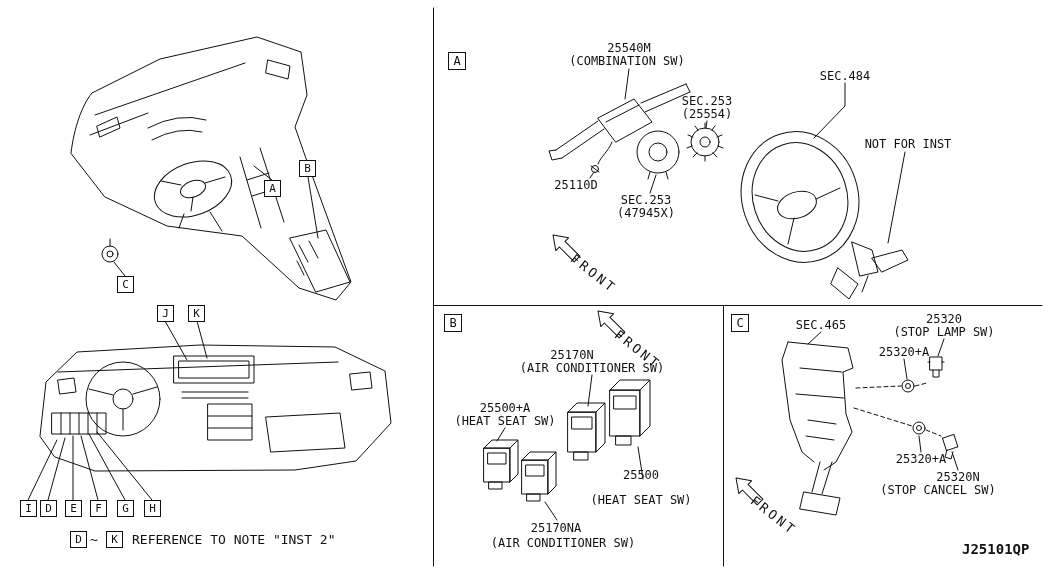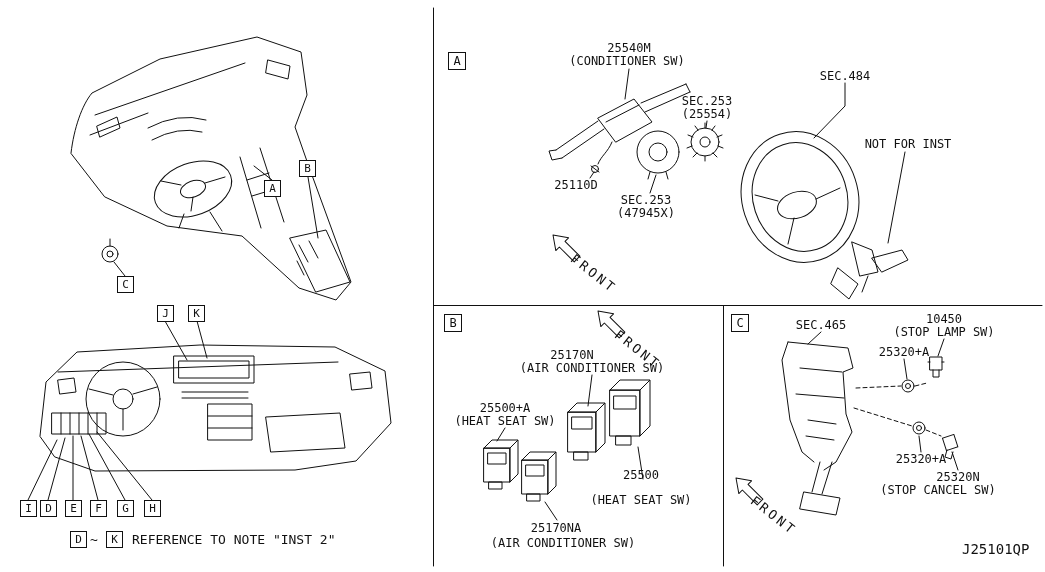--- a/index.html
+++ b/index.html
@@ -18,21 +18,21 @@
   .panel-box { width:18px; height:18px; font-size:12px; }
   .lbl {
     position:absolute; transform:translateX(-50%);
     font-size:12px; line-height:13px; white-space:nowrap; text-align:center;
   }
   .txt { position:absolute; font-size:13px; line-height:14px; white-space:nowrap; }
   .front-lbl {
     position:absolute; font-size:13px; letter-spacing:3px;
     transform-origin:0 0; transform:rotate(38deg); white-space:nowrap;
   }
-  .code { position:absolute; font-size:14px; font-weight:normal; white-space:nowrap;text-align:right; }
+  .code { position:absolute; font-size:14px; font-weight:bold; white-space:nowrap;text-align:right; }
 </style>
 </head>
 <body>
 
 <div class="stage">
 
   <svg class="art" width="1045" height="572" viewBox="0 0 1045 572">
     <g fill="none" stroke="#111" stroke-width="1" stroke-linejoin="round" stroke-linecap="round">
 
       <g>
@@ -233,42 +233,42 @@
   <div class="co" style="left:90px;top:500px">F</div>
   <div class="co" style="left:117px;top:500px">G</div>
   <div class="co" style="left:144px;top:500px">H</div>
 
   <div class="co" style="left:70px;top:531px">D</div>
   <div class="txt" style="left:90px;top:533px">~</div>
   <div class="co" style="left:106px;top:531px">K</div>
   <div class="txt" style="left:132px;top:533px">REFERENCE TO NOTE "INST 2"</div>
 
   <div class="lbl" style="left:629px;top:42px">25540M</div>
-  <div class="lbl" style="left:627px;top:55px">(CONDITIONER SW)</div>
+  <div class="lbl" style="left:627px;top:55px">(COMBINATION SW)</div>
   <div class="lbl" style="left:707px;top:95px">SEC.253</div>
   <div class="lbl" style="left:707px;top:108px">(25554)</div>
   <div class="lbl" style="left:845px;top:70px">SEC.484</div>
   <div class="lbl" style="left:908px;top:138px">NOT FOR INST</div>
   <div class="lbl" style="left:576px;top:179px">25110D</div>
   <div class="lbl" style="left:646px;top:194px">SEC.253</div>
   <div class="lbl" style="left:646px;top:207px">(47945X)</div>
   <div class="front-lbl" style="left:577px;top:251px">FRONT</div>
 
   <div class="front-lbl" style="left:621px;top:327px">FRONT</div>
   <div class="lbl" style="left:572px;top:349px">25170N</div>
   <div class="lbl" style="left:592px;top:362px">(AIR CONDITIONER SW)</div>
   <div class="lbl" style="left:505px;top:402px">25500+A</div>
   <div class="lbl" style="left:505px;top:415px">(HEAT SEAT SW)</div>
   <div class="lbl" style="left:641px;top:469px">25500</div>
   <div class="lbl" style="left:641px;top:494px">(HEAT SEAT SW)</div>
   <div class="lbl" style="left:556px;top:522px">25170NA</div>
   <div class="lbl" style="left:563px;top:537px">(AIR CONDITIONER SW)</div>
 
   <div class="lbl" style="left:821px;top:319px">SEC.465</div>
-  <div class="lbl" style="left:944px;top:313px">10450</div>
+  <div class="lbl" style="left:944px;top:313px">25320</div>
   <div class="lbl" style="left:944px;top:326px">(STOP LAMP SW)</div>
   <div class="lbl" style="left:904px;top:346px">25320+A</div>
   <div class="lbl" style="left:921px;top:453px">25320+A</div>
   <div class="lbl" style="left:958px;top:471px">25320N</div>
   <div class="lbl" style="left:938px;top:484px">(STOP CANCEL SW)</div>
   <div class="front-lbl" style="left:757px;top:493px">FRONT</div>
 
   <div class="code" style="left:962px;top:541px">J25101QP</div>
 
 </div>

